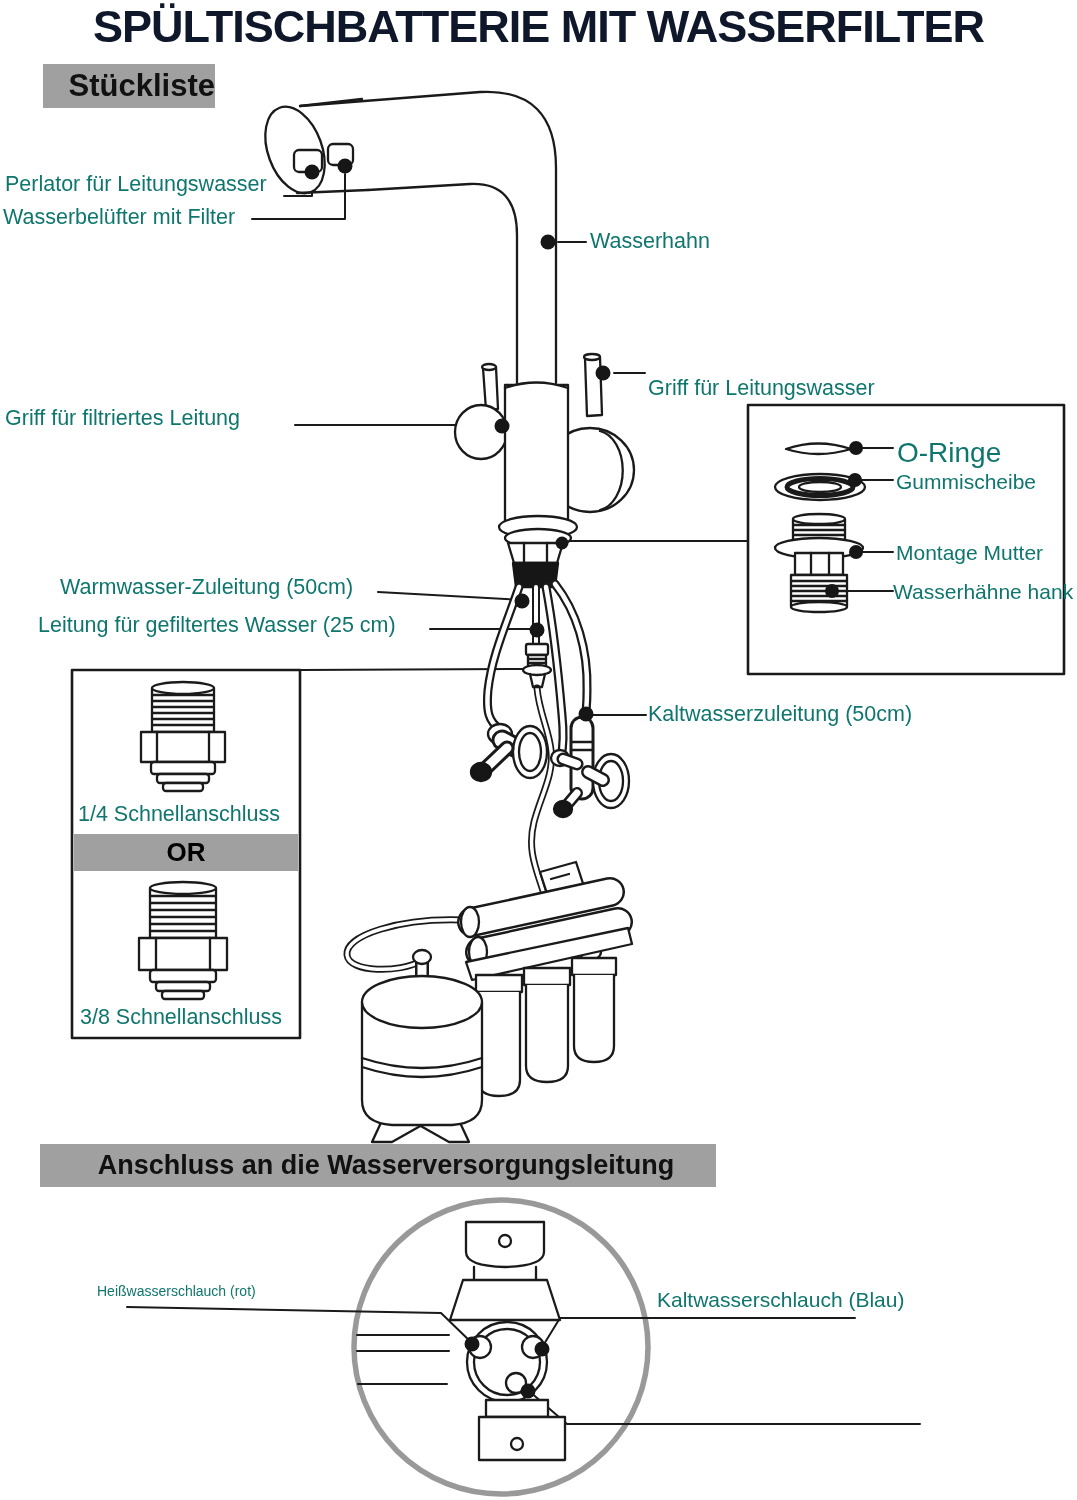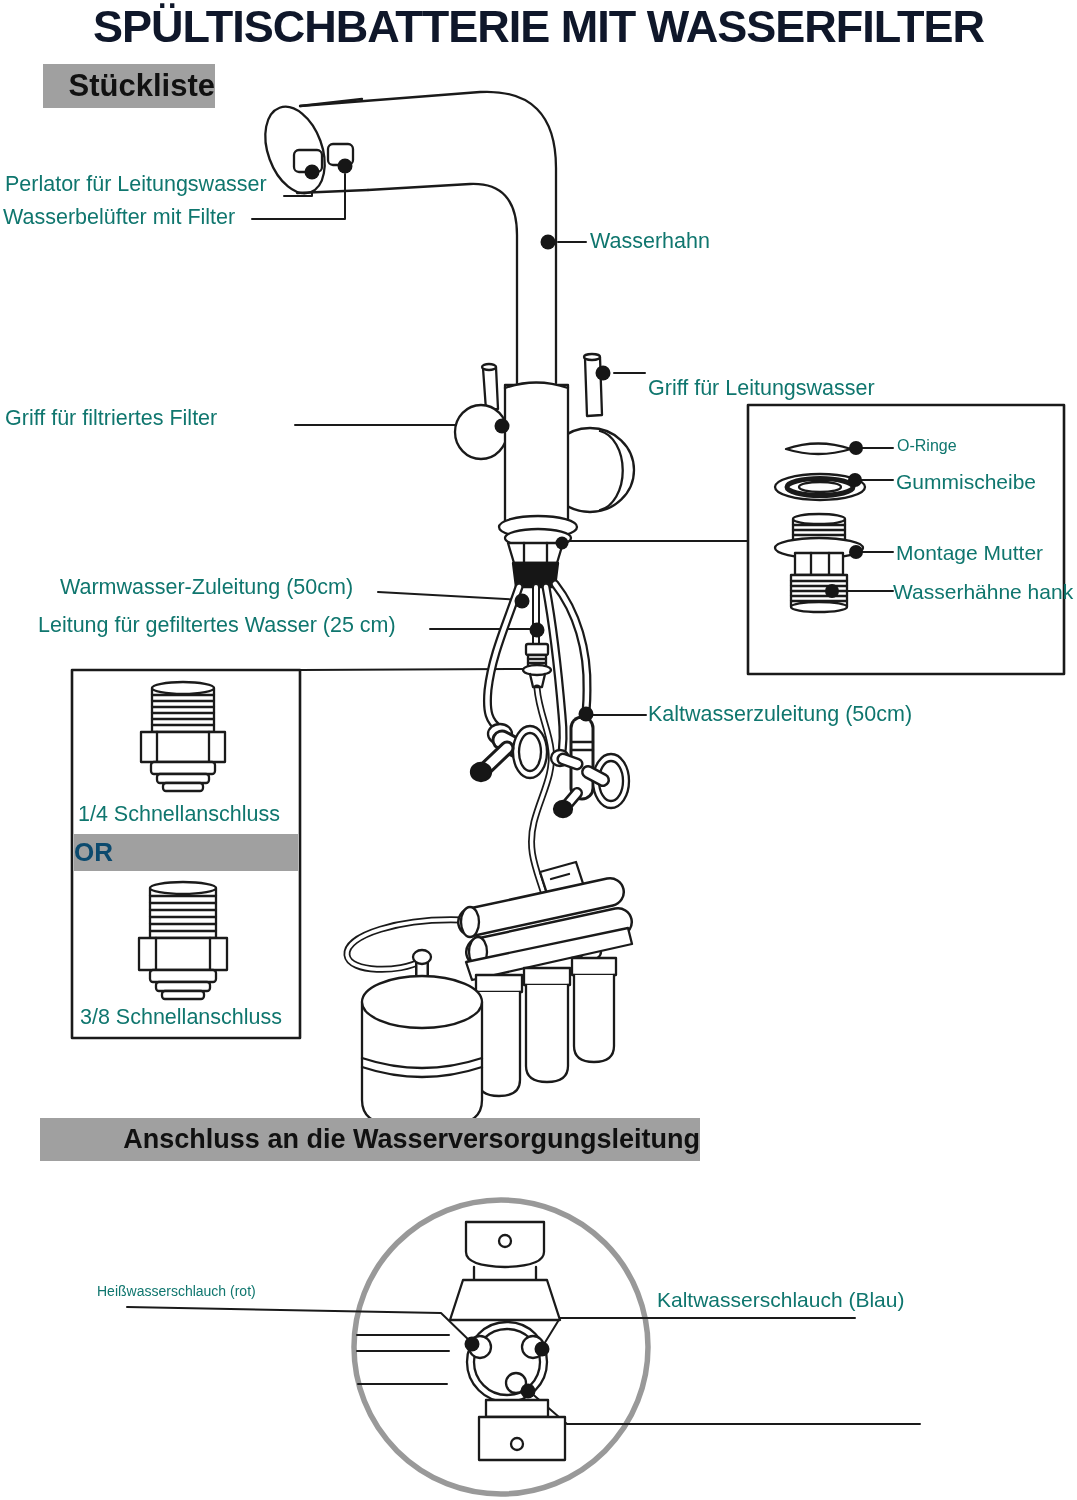--- a/index.html
+++ b/index.html
@@ -4,22 +4,22 @@
 <style>
   html,body{margin:0;padding:0;background:#fff;}
   .page{position:relative;width:1077px;height:1500px;background:#fff;overflow:hidden;
         font-family:"Liberation Sans",sans-serif;color:#1c1c1c;}
   .art{position:absolute;left:0;top:0;z-index:1;}
   .lbl{position:absolute;z-index:2;font-size:21.5px;white-space:nowrap;color:#0f766e;}
   .title{position:absolute;z-index:2;left:0;right:0;top:1px;text-align:center;
          font-size:45px;font-weight:bold;letter-spacing:-1px;color:#0f172a;}
   .graybar{position:absolute;z-index:2;background:#a0a0a0;color:#111;font-weight:bold;}
   .bar-parts{left:43px;top:64px;width:172px;height:44px;font-size:31px;line-height:44px;text-align:right;}
-  .bar-conn{left:40px;top:1118px;width:660px;height:43px;font-size:27px;line-height:43px;text-align:right;}
-  .bar-or{left:74px;top:834px;width:224px;height:37px;font-size:26px;line-height:37px;text-align:left;color:#0c4a6e;z-index:3;}
+  .bar-conn{left:40px;top:1144px;width:660px;height:43px;font-size:27px;line-height:43px;text-align:center;padding-left:16px;}
+  .bar-or{left:74px;top:834px;width:224px;height:37px;font-size:26px;line-height:37px;text-align:center;color:#000000;z-index:3;}
 </style>
 </head>
 <body>
 
 <div class="page">
 
   <svg class="art" width="1077" height="1500" viewBox="0 0 1077 1500" fill="none" stroke="#1a1a1a" stroke-width="2.3" stroke-linecap="round" stroke-linejoin="round">
 
     <g stroke-width="2">
       <path d="M284,196 L312,196 L312,178"></path>
@@ -242,26 +242,26 @@
 
   <div class="title">SPÜLTISCHBATTERIE MIT WASSERFILTER</div>
 
   <div class="graybar bar-parts">Stückliste</div>
   <div class="graybar bar-conn">Anschluss an die Wasserversorgungsleitung</div>
 
   <div class="lbl" style="left:5px;top:172px;">Perlator für Leitungswasser</div>
   <div class="lbl" style="left:3px;top:205px;">Wasserbelüfter mit Filter</div>
   <div class="lbl" style="left:590px;top:229px;">Wasserhahn</div>
   <div class="lbl" style="left:648px;top:376px;">Griff für Leitungswasser</div>
-  <div class="lbl" style="left:5px;top:406px;">Griff für filtriertes Filter</div>
+  <div class="lbl" style="left:5px;top:406px;">Griff für filtriertes Leitung</div>
   <div class="lbl" style="left:60px;top:575px;">Warmwasser-Zuleitung (50cm)</div>
   <div class="lbl" style="left:38px;top:613px;">Leitung für gefiltertes Wasser (25 cm)</div>
   <div class="lbl" style="left:648px;top:702px;">Kaltwasserzuleitung (50cm)</div>
 
-  <div class="lbl" style="left:897px;top:437px;font-size:16px;">O-Ringe</div>
+  <div class="lbl" style="left:897px;top:437px;font-size:28px;">O-Ringe</div>
   <div class="lbl" style="left:896px;top:470px;font-size:21px;">Gummischeibe</div>
   <div class="lbl" style="left:896px;top:541px;font-size:21px;">Montage Mutter</div>
   <div class="lbl" style="left:893px;top:580px;font-size:21px;">Wasserhähne hank</div>
 
   <div class="lbl" style="left:78px;top:802px;">1/4 Schnellanschluss</div>
   <div class="graybar bar-or">OR</div>
   <div class="lbl" style="left:80px;top:1005px;">3/8 Schnellanschluss</div>
 
   <div class="lbl" style="left:97px;top:1283px;font-size:14px;">Heißwasserschlauch (rot)</div>
   <div class="lbl" style="left:657px;top:1288px;font-size:21px;">Kaltwasserschlauch (Blau)</div>

